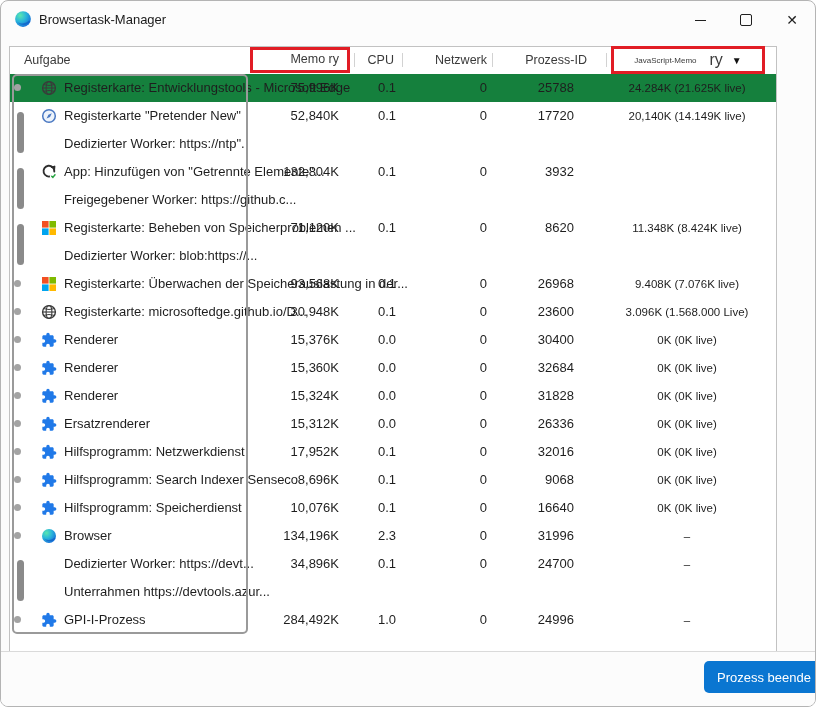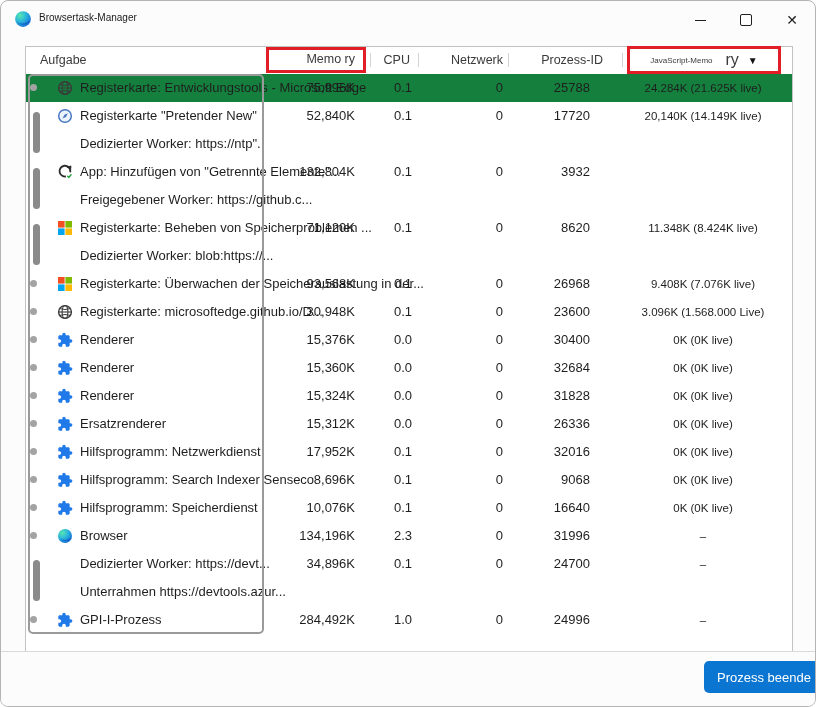--- a/index.html
+++ b/index.html
@@ -3,28 +3,28 @@
 <meta charset="utf-8">
 <style>
   html,body{margin:0;padding:0;background:#fff;}
   .window{position:relative;width:816px;height:707px;box-sizing:border-box;
     background:#fcfcfc;border:1px solid #b4b4b4;border-radius:8px;overflow:hidden;
     font-family:"Liberation Sans",sans-serif;color:#1e1e1e;}
   
   .titlebar{position:absolute;left:0;top:0;right:0;height:44px;}
   .app-icon{position:absolute;left:13px;top:9px;width:18px;height:18px;}
   .app-icon svg{width:18px;height:18px;display:block;}
-  .window-title{position:absolute;left:38px;top:11px;font-size:10px;color:#1b1b1b;}
+  .window-title{position:absolute;left:38px;top:11px;font-size:13px;color:#1b1b1b;}
   .wc{position:absolute;top:5px;width:34px;height:28px;display:flex;align-items:center;justify-content:center;cursor:default;}
   .wc-min{right:98px;}.wc-max{right:52px;}.wc-close{right:6px;}
   .glyph-min{width:11px;border-top:1.4px solid #1f1f1f;}
   .glyph-max{width:10px;height:10px;border:1.4px solid #1f1f1f;border-radius:2px;}
   .glyph-close{font-size:14px;color:#1f1f1f;line-height:1;}
   
-  .table{position:absolute;left:24px;top:45px;width:768px;height:605px;box-sizing:border-box;
+  .table{position:absolute;left:8px;top:45px;width:768px;height:605px;box-sizing:border-box;
     border:1px solid #c2c2c2;border-bottom:none;background:#fff;}
   .thead{position:relative;height:27px;font-size:12.5px;color:#3a3a3a;}
   .h{position:absolute;line-height:26px;white-space:nowrap;}
   .h-task{left:14px;}
   .h-cpu{right:382px;}
   .h-net{right:289px;}
   .h-pid{right:189px;}
   .tick{position:absolute;top:6px;height:14px;width:1px;background:#d2d2d2;}
   .redbox{position:absolute;box-sizing:border-box;border:3px solid #e11d25;background:transparent;z-index:5;}
   .redbox-mem{left:240px;top:0;width:100px;height:26px;text-align:right;

